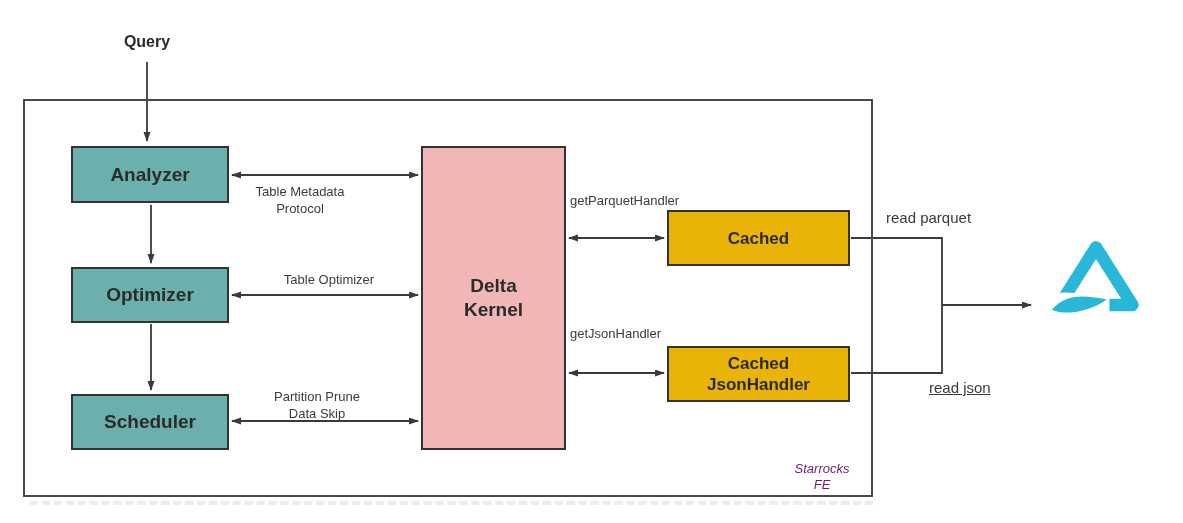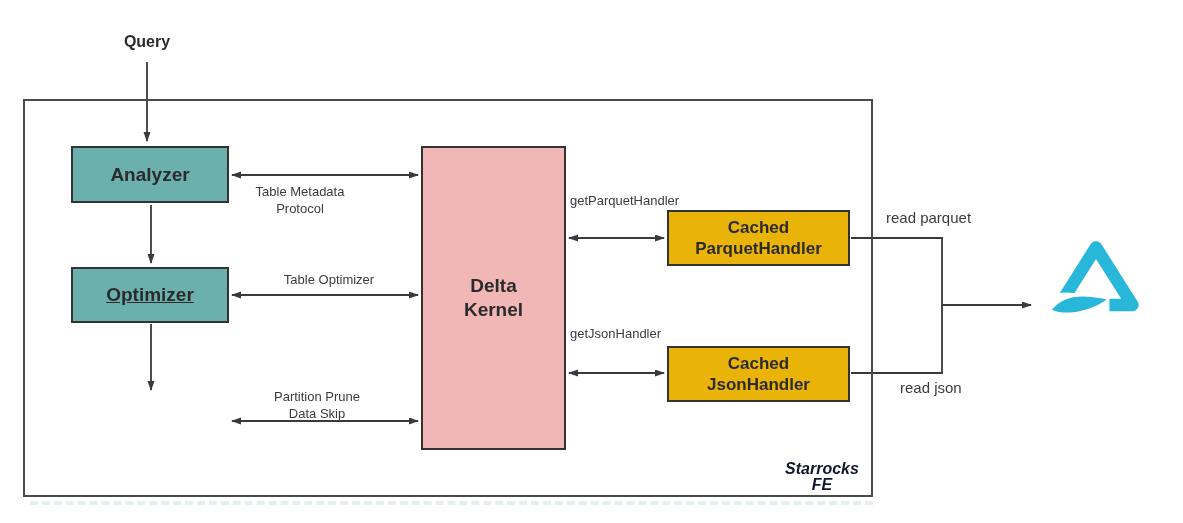--- a/index.html
+++ b/index.html
@@ -20,45 +20,45 @@
   .node{
     position:absolute;box-sizing:border-box;
     border:2px solid #333333;
     display:flex;flex-direction:column;align-items:center;justify-content:center;
     font-weight:600;color:#2b2b2b;text-align:center;
   }
   .teal{background:#6bb0ad;}
   .pink{background:#f1b6b6;}
   .orange{background:#eab308;}
   .node-analyzer{left:71px;top:146px;width:158px;height:57px;font-size:19px;}
-  .node-optimizer{left:71px;top:267px;width:158px;height:56px;font-size:19px;text-decoration:underline;}
+  .node-optimizer{left:71px;top:267px;width:158px;height:56px;font-size:19px;}
   .node-scheduler{left:71px;top:394px;width:158px;height:56px;font-size:19px;}
   .node-kernel{left:421px;top:146px;width:145px;height:304px;font-size:19px;line-height:24px;}
   .node-parquet{left:667px;top:210px;width:183px;height:56px;font-size:17px;line-height:21px;}
   .node-json{left:667px;top:346px;width:183px;height:56px;font-size:17px;line-height:21px;}
   .query-label{
     left:147px;top:33px;transform:translateX(-50%);
     font-size:16px;font-weight:600;white-space:nowrap;
   }
   .edge-label{
     font-size:13px;line-height:17px;color:#3b3b3b;text-align:center;white-space:nowrap;
   }
   .edge-label.left-align{text-align:left;}
   .lbl-tmp{left:300px;top:138px;transform:translateX(-50%);margin-top:45px;}
   .lbl-ts{left:329px;top:271px;transform:translateX(-50%);}
   .lbl-pp{left:317px;top:388px;transform:translateX(-50%);}
   .lbl-getparquet{left:570px;top:192px;}
   .lbl-getjson{left:570px;top:325px;}
   .lbl-read{font-size:15px;color:#3b3b3b;white-space:nowrap;}
   .lbl-readparquet{left:886px;top:209px;}
-  .lbl-readjson{left:900px;top:379px;}
+  .lbl-readjson{left:929px;top:379px;text-decoration:underline;}
   .fe-label{
     left:822px;top:461px;transform:translateX(-50%);
-    font-size:16px;line-height:16px;font-style:italic;font-weight:700;
-    text-align:center;white-space:nowrap;color:#0f172a;
+    font-size:13px;line-height:16px;font-style:italic;font-weight:400;
+    text-align:center;white-space:nowrap;color:#701a75;
   }
   .fe-label span{display:block;}
   .lbl-stack span{display:block;}
   .logo{
     left:1030px;top:240px;width:132px;
     display:flex;flex-direction:column;align-items:center;
   }
   .logo-text{
     font-size:17px;font-weight:700;letter-spacing:2px;
     color:#3a3e45;white-space:nowrap;margin-top:2px;
@@ -100,29 +100,31 @@
   <div class="shadow-dashes"></div>
 
   <div class="abs query-label">Query</div>
 
   <div class="node teal node-analyzer">
     <span>Analyzer</span>
   </div>
   <div class="node teal node-optimizer">
     <span>Optimizer</span>
   </div>
+  <div class="node teal node-scheduler">
+    <span>Scheduler</span>
+  </div>
 
   <div class="node pink node-kernel">
     <span>Delta</span>
     <span>Kernel</span>
   </div>
 
   <div class="node orange node-parquet">
     <span>Cached</span>
-    <span>ParquetHandler</span>
   </div>
   <div class="node orange node-json">
     <span>Cached</span>
     <span>JsonHandler</span>
   </div>
 
   <div class="abs edge-label lbl-tmp lbl-stack">
     <span>Table Metadata</span>
     <span>Protocol</span>
   </div>

